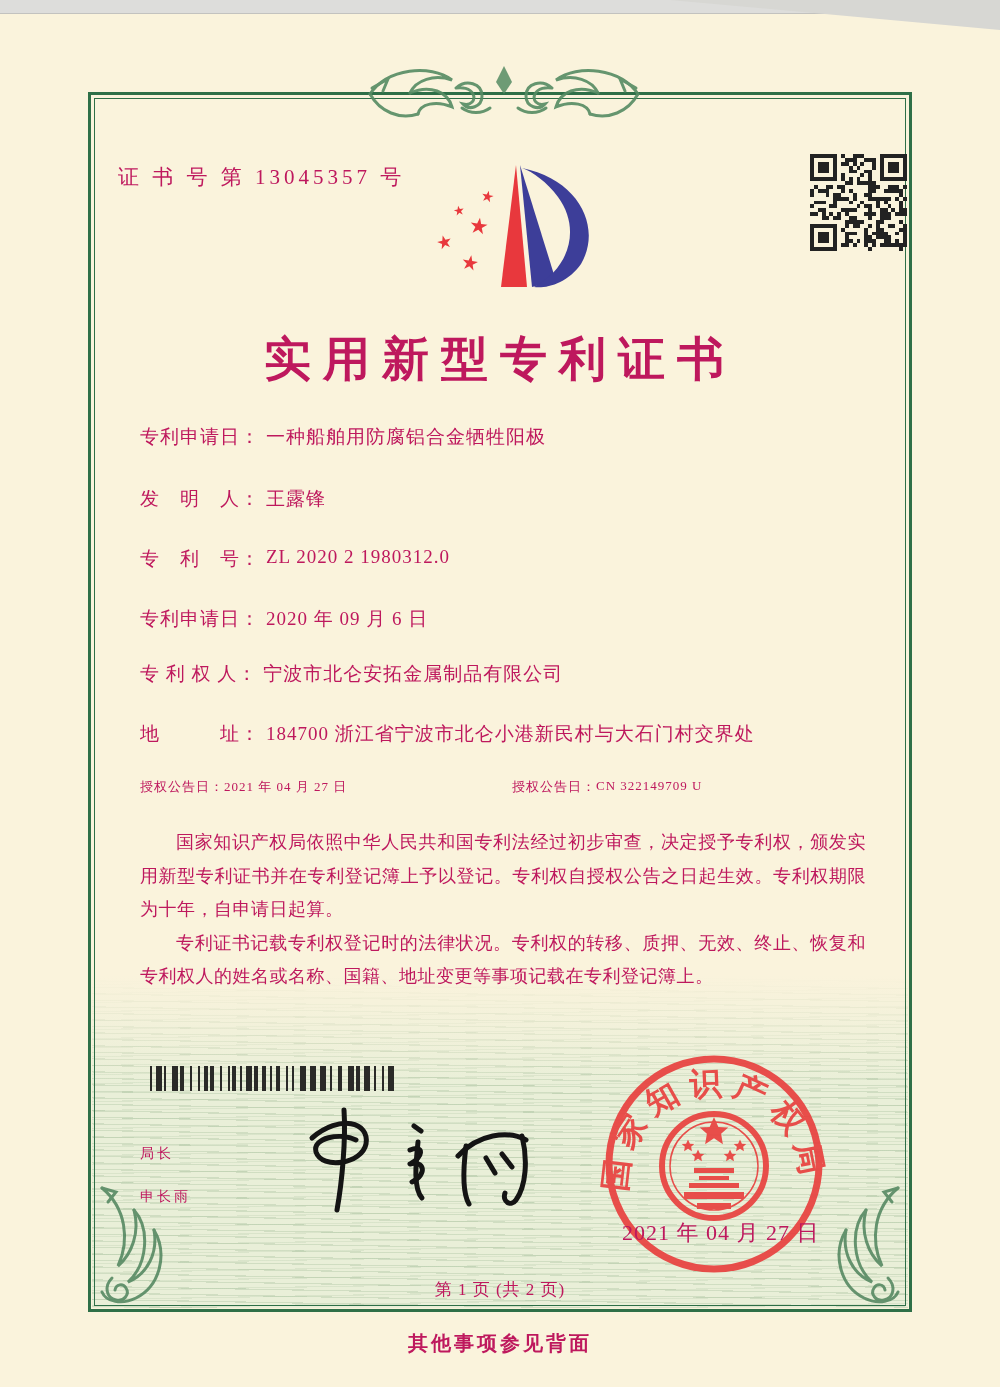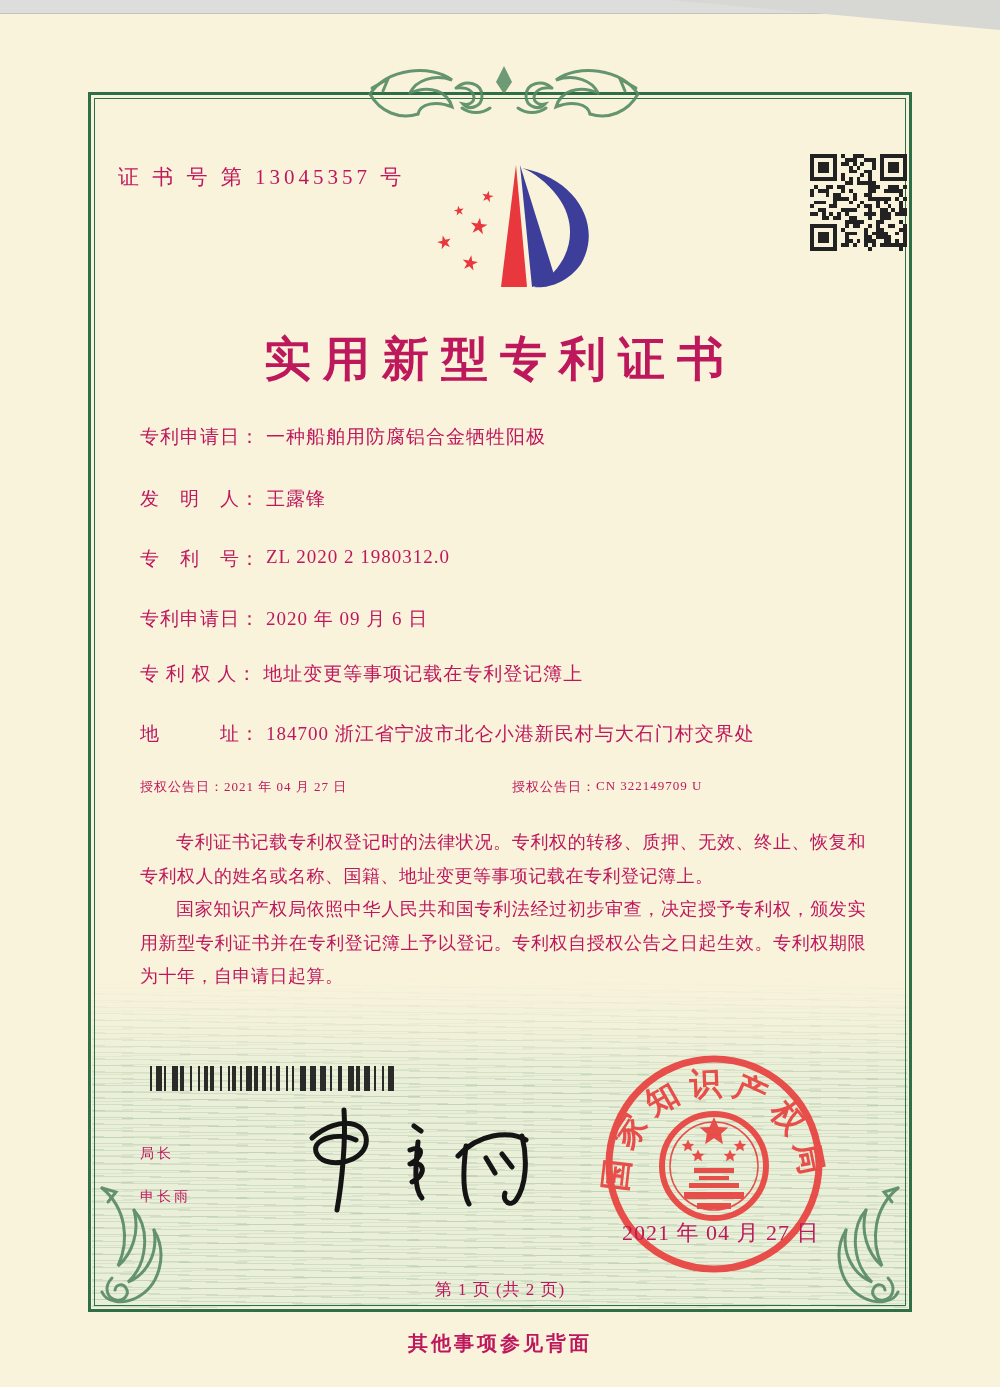--- a/index.html
+++ b/index.html
@@ -427,39 +427,39 @@
   <div class="row" style="top:546px">
     <span class="lab">专　利　号：</span>
     <span class="val">ZL 2020 2 1980312.0</span>
   </div>
   <div class="row" style="top:606px">
     <span class="lab">专利申请日：</span>
     <span class="val">2020 年 09 月 6 日</span>
   </div>
   <div class="row" style="top:661px">
     <span class="lab">专 利 权 人：</span>
-    <span class="val">地址变更等事项记载在专利登记簿上</span>
+    <span class="val">宁波市北仑安拓金属制品有限公司</span>
   </div>
   <div class="row" style="top:721px">
     <span class="lab">地　　　址：</span>
     <span class="val">184700 浙江省宁波市北仑小港新民村与大石门村交界处</span>
   </div>
 
   <div class="grant" style="left:140px">
     <span class="lab">授权公告日：</span>
     <span class="val">2021 年 04 月 27 日</span>
   </div>
   <div class="grant" style="left:512px">
     <span class="lab">授权公告日：</span>
     <span class="val">CN 322149709 U</span>
   </div>
 
   <div class="body-text">
+    <p>国家知识产权局依照中华人民共和国专利法经过初步审查，决定授予专利权，颁发实用新型专利证书并在专利登记簿上予以登记。专利权自授权公告之日起生效。专利权期限为十年，自申请日起算。</p>
     <p>专利证书记载专利权登记时的法律状况。专利权的转移、质押、无效、终止、恢复和专利权人的姓名或名称、国籍、地址变更等事项记载在专利登记簿上。</p>
-    <p>国家知识产权局依照中华人民共和国专利法经过初步审查，决定授予专利权，颁发实用新型专利证书并在专利登记簿上予以登记。专利权自授权公告之日起生效。专利权期限为十年，自申请日起算。</p>
   </div>
 
   <div class="barcode"><svg viewBox="0 0 123 25" width="246" height="25" preserveAspectRatio="none" shape-rendering="crispEdges">
         <rect x="0" y="0" width="1" height="25" fill="#2a2a28"></rect>
         <rect x="3" y="0" width="3" height="25" fill="#2a2a28"></rect>
         <rect x="7" y="0" width="1" height="25" fill="#2a2a28"></rect>
         <rect x="11" y="0" width="3" height="25" fill="#2a2a28"></rect>
         <rect x="15" y="0" width="2" height="25" fill="#2a2a28"></rect>
         <rect x="20" y="0" width="1" height="25" fill="#2a2a28"></rect>
         <rect x="24" y="0" width="1" height="25" fill="#2a2a28"></rect>

